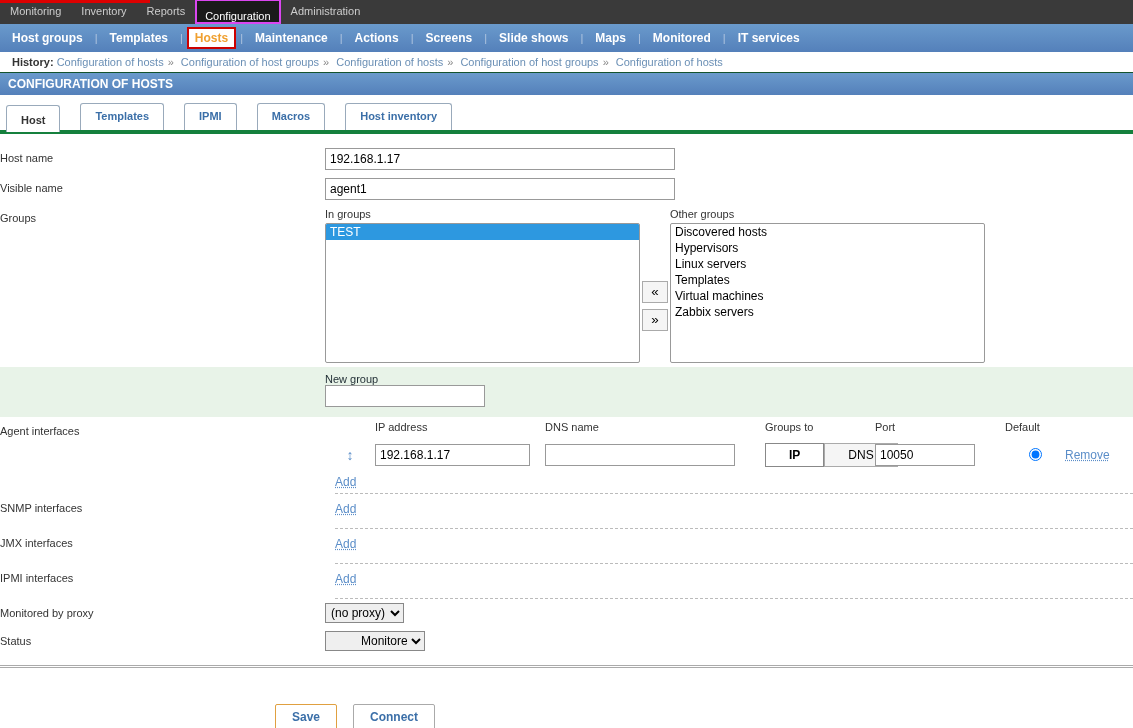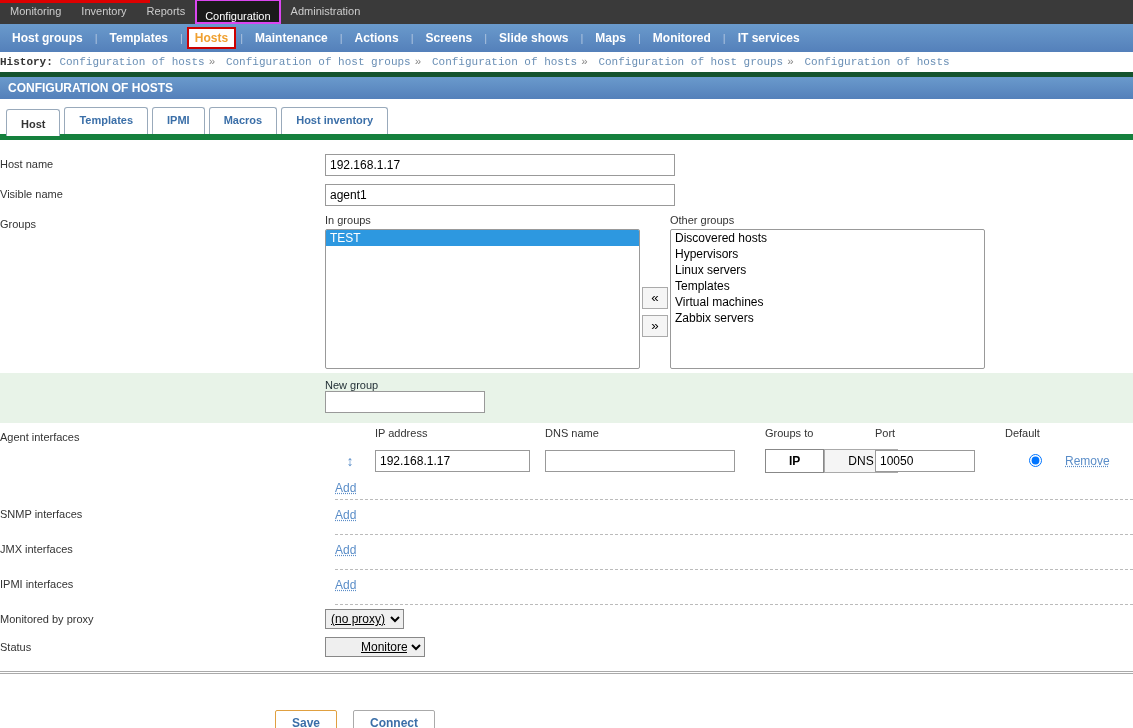--- a/index.html
+++ b/index.html
@@ -8,28 +8,28 @@
 .topnav { background: #3a3a3a; display: flex; height: 24px; }
 .topnav a { color: #ccc; padding: 5px 10px; text-decoration: none; font-size: 11px; }
 .topnav a.active { background: #1a1a1a; color: #fff; border: 2px solid #d946ef; margin-top:-1px; padding:9px 8px; }
 .red-bar { position:absolute; top:0; left:0; width:150px; height:3px; background:#d00; }
 
 .subnav { background: linear-gradient(#6a9acc, #5480ba); display: flex; height: 28px; align-items:center; padding: 0 4px; }
 .subnav a { color: #fff; padding: 4px 8px; text-decoration: none; font-size: 12px; font-weight:bold; }
 .subnav a.active { background: #fff; color: #f0a030; border:2px solid #c00; padding:2px 6px; }
 .subnav .sep { color: #b0c5e0; padding: 0 4px; }
 
-.history { background: #fff; padding: 4px 0; font-size: 11px; color: #555; border-bottom:5px solid #14532d;font-family:Liberation Mono, monospace; }
+.history { background: #fff; padding: 4px 12px; font-size: 11px; color: #555; border-bottom:1px solid #14532d; }
 .history a { color: #6a8fb5; text-decoration: none; }
 .history span.hsep { color: #888; padding:0 4px; }
 .history b { color:#333; }
 
 .page-title { background: linear-gradient(#6a9acc, #5480ba); color: #fff; font-weight:bold; padding: 4px 8px; font-size: 12px; border-bottom:2px solid #fff; }
 
-.tabbar { background: #fff; display:flex; padding: 6px 6px 0 6px; border-bottom:6px solid #15803d; gap:4px; }
+.tabbar { background: #fff; display:flex; padding: 6px 6px 0 6px; border-bottom:4px solid #15803d; gap:20px; }
 .tabbar a { border:1px solid #9ab; border-bottom:none; padding:6px 14px; color:#3b6fa8; text-decoration:none; font-weight:bold; background:#fff; border-radius:3px 3px 0 0; }
 .tabbar a.active { color:#333; background:#fff; position:relative; top:2px; padding-top:8px; }
 
 .form { background: #fff; padding: 10px 0 10px 0; }
 .row { display:flex; align-items:flex-start; padding: 4px 0; }
 .row .lbl { width: 325px; text-align:left; padding-right:12px; padding-top:4px; color:#333; }
 .row .fld {  }
 input[type=text] { border:1px solid #999; padding:3px 4px; font-size:12px; height:22px; }
 .w350 { width:350px; }
 .w160 { width:160px; }
@@ -42,21 +42,21 @@
 
 .newgroup-row { background:#e8f3e8; padding:6px 0 10px 0; }
 .iface-hdr { font-size:11px; color:#333; padding-bottom:6px; }
 .drag { color:#5a8dc8; font-size:14px; cursor:move; padding:0 8px; }
 .conn-toggle { display:flex; }
 .conn-toggle button { border:1px solid #aaa; padding:4px 23px; background:#f5f5f5; cursor:pointer; font-size:12px; }
 .conn-toggle button.sel { background:#fff; border:1px solid #888; font-weight:bold; }
 .link { color:#5a8dc8; text-decoration:underline dotted; cursor:pointer; font-size:12px; }
 .dash { border-top:1px dashed #bbb; margin-left:335px; }
 
-select.small { border:1px solid #888; font-size:12px; padding:1px;text-decoration:underline; }
+select.small { border:1px solid #888; font-size:12px; padding:1px; }
 
 .footer { background:#fff; border-top:3px double #aaa; padding:8px 0; }
 .footer .btns { margin-left: 275px; display:flex; gap:16px;margin-top:28px; }
 .footer button { border:1px solid #aaa; padding:5px 16px; font-size:12px; background:#fff; cursor:pointer; color:#3b6fa8; font-weight:bold; border-radius:2px; }
 .footer button.save { border:1px solid #e0a040; }
 
 option { padding:1px 4px; }
 </style>
 </head>
 <body>

